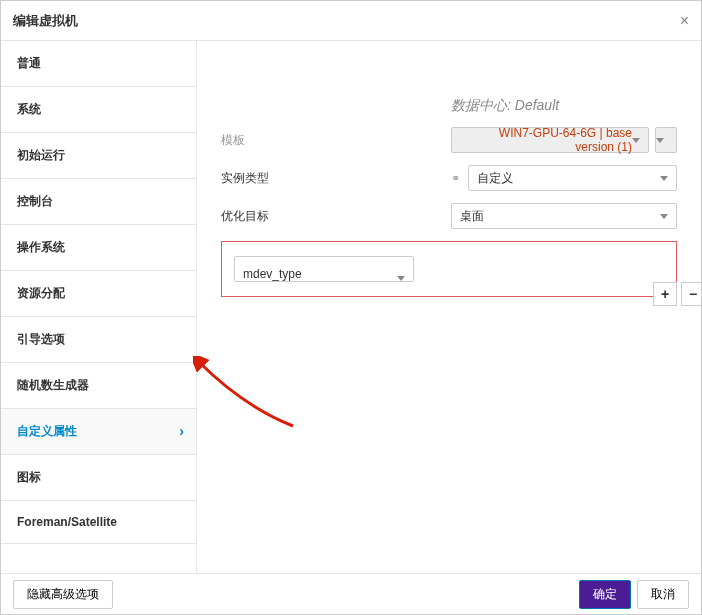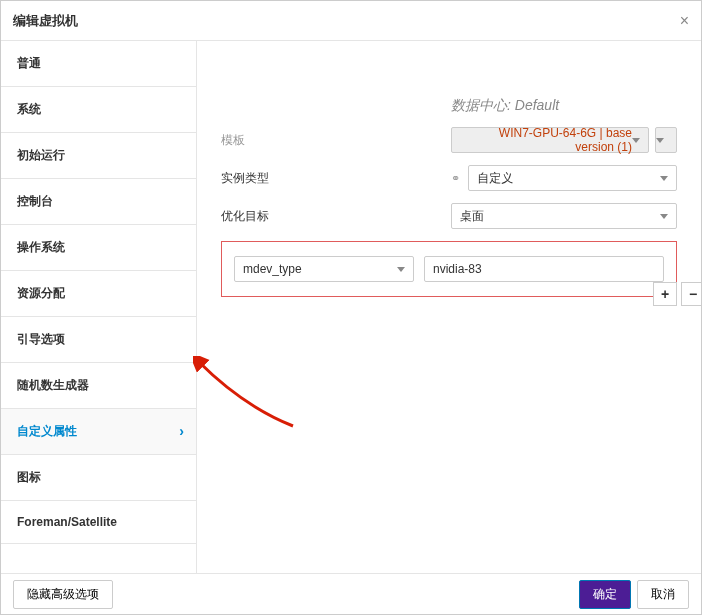--- a/index.html
+++ b/index.html
@@ -94,21 +94,21 @@
 .highlight-box .select, .highlight-box .textin {
   height: 26px;
   border: 1px solid #ccc;
   border-radius: 2px;
   padding: 0 8px;
   font-size: 12px;
   display: flex;
   align-items: center;
   background: #fff;
 }
-.highlight-box .select { width: 180px; justify-content: space-between; }
+.highlight-box .select { width: 180px; justify-content: space-between; align-items: flex-end; }
 .highlight-box .textin { flex: 1; }
 .addremove {
   position: absolute;
   right: -4px;
   top: 241px;
   display: flex;
   gap: 4px;
 }
 .sq-btn {
   width: 24px; height: 24px;
@@ -200,23 +200,20 @@
       <div class="form-label">优化目标</div>
       <div class="form-control select">
           <span>桌面</span>
         </div>
     </div>
 
     <div class="highlight-box">
       <div class="select">
           <span>mdev_type</span>
         </div>
-      <div class="textin">
-          <span>nvidia-83</span>
-        </div>
     </div>
 
     <div class="addremove">
       <div class="sq-btn">+</div>
       <div class="sq-btn">−</div>
     </div>
 
   </div>
 </div>
 

